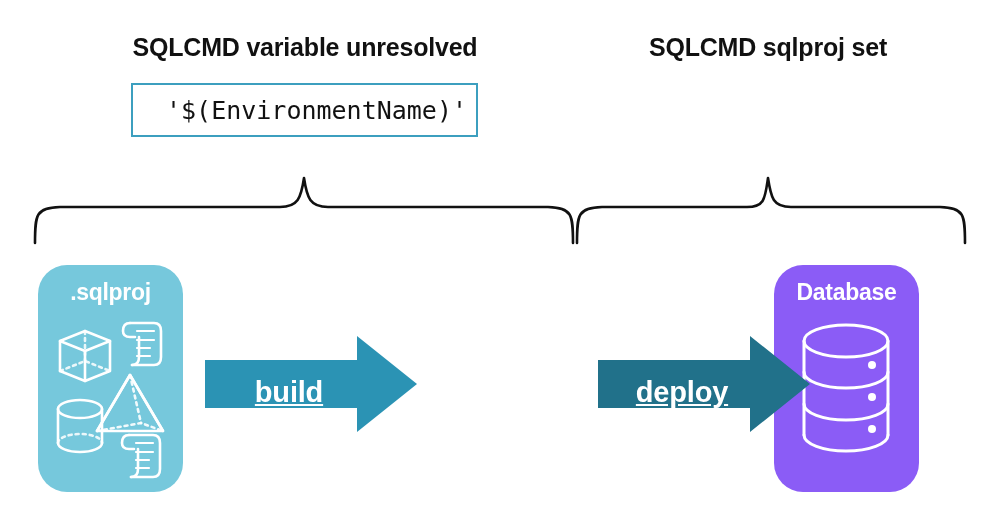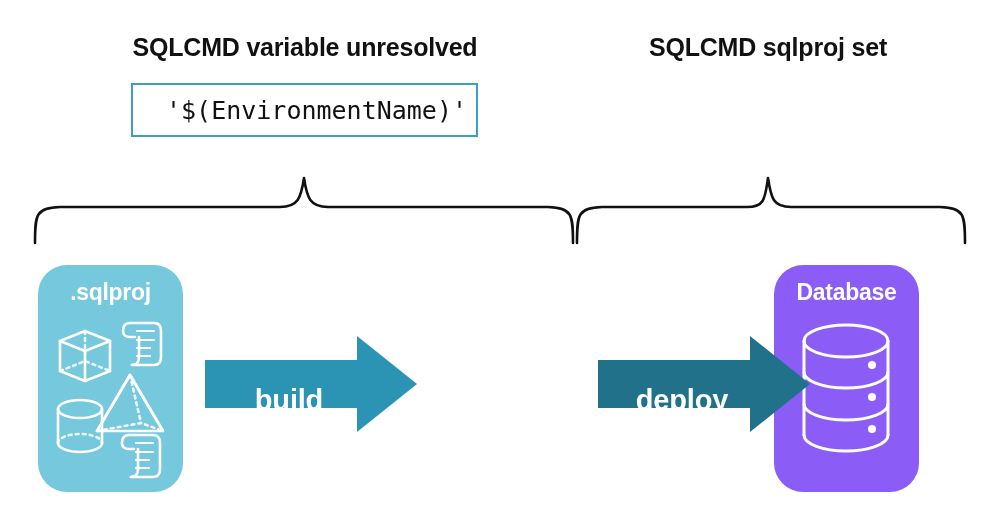--- a/index.html
+++ b/index.html
@@ -95,33 +95,34 @@
     height: 172px;
   }
 
   
   .arrow-wrap { position: absolute; }
   #arrow-build  { left: 205px; top: 336px; width: 212px; height: 96px; }
   #arrow-deploy { left: 598px; top: 336px; width: 212px; height: 96px; }
 
   .arrow-label {
     position: absolute;
-    top: 16px;
+    top: 8px;
     left: 0;
     width: 168px;
     height: 96px;
     display: flex;
     align-items: center;
     justify-content: center;
     font-family: "Liberation Sans", sans-serif;
     font-weight: bold;
     font-size: 29px;
     color: #ffffff;
     letter-spacing: -0.2px;
     pointer-events: none;
+    text-decoration: underline;
   }
 </style>
 </head>
 <body>
 
 <div id="canvas">
 
   <div class="group-label" id="label-left">SQLCMD variable unresolved</div>
 
   <div class="group-label" id="label-right">SQLCMD sqlproj set</div>

